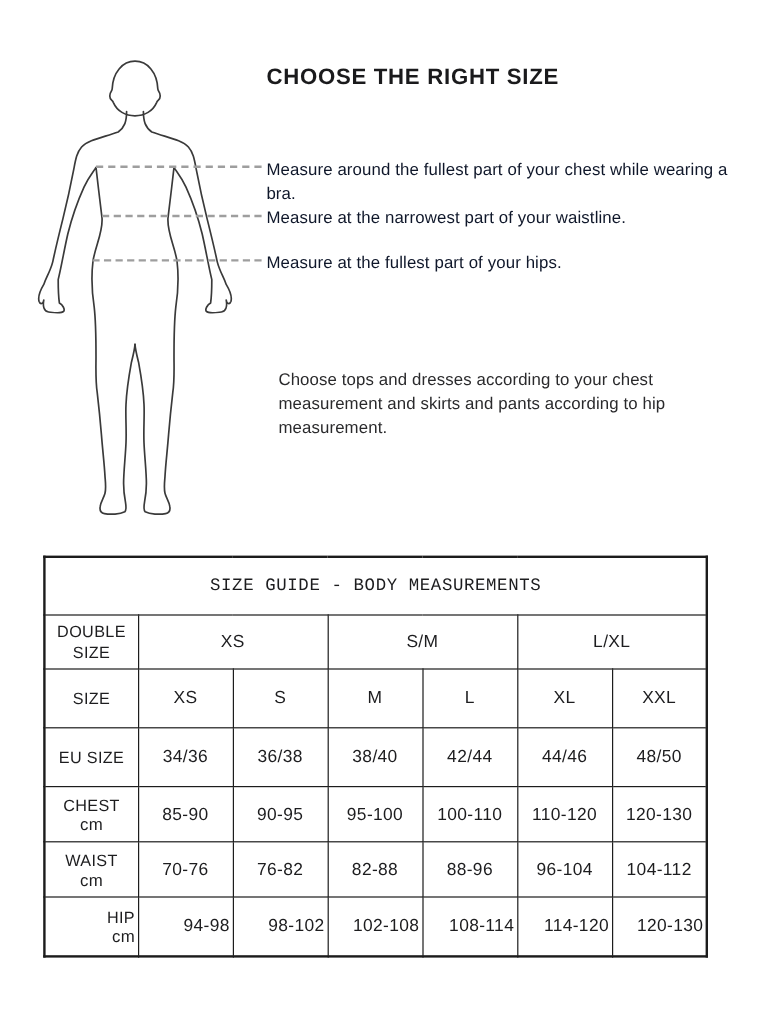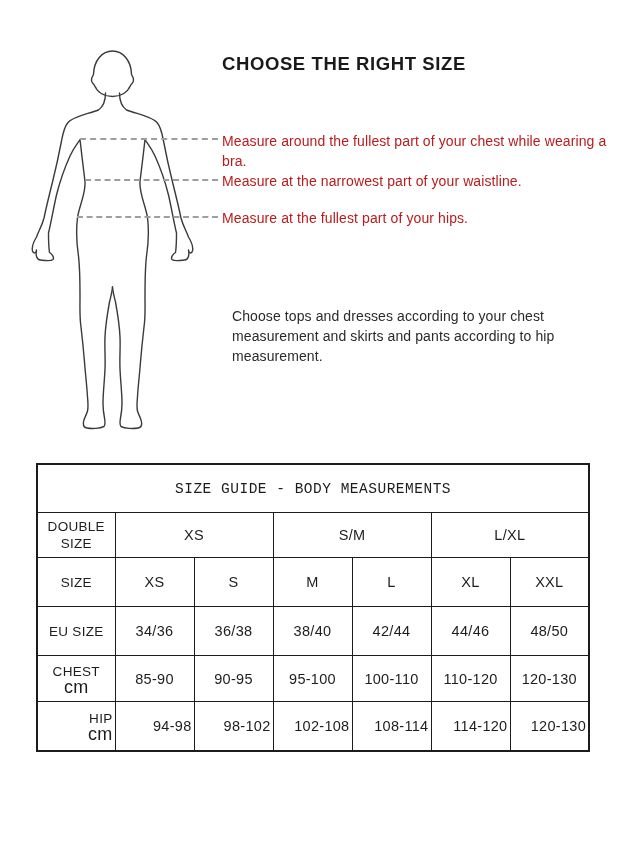--- a/index.html
+++ b/index.html
@@ -22,21 +22,21 @@
   .dash-waist { left: 85px; top: 179px; width: 133px; }
   .dash-hip   { left: 77px; top: 216px; width: 141px; }
 
   
   .page-title {
     position: absolute; left: 222px; top: 53px; margin: 0;
     font-size: 18.5px; font-weight: 700; letter-spacing: 0.6px; color: #1a1a1c;
   }
   .inst {
     position: absolute; left: 222px; margin: 0; width: 388px;
-    font-size: 14px; line-height: 20px; letter-spacing: 0.1px; color: #b91c1c;
+    font-size: 14px; line-height: 20px; letter-spacing: 0.1px; color: #0f172a;
   }
   .inst-chest { top: 131px; }
   .inst-waist { top: 171px; }
   .inst-hip   { top: 208px; }
   .fit-note {
     position: absolute; left: 232px; top: 306px; margin: 0; width: 380px;
     font-size: 14px; line-height: 20px; letter-spacing: 0.1px; color: #2a2a2c;
   }
 
   
@@ -53,21 +53,21 @@
     padding: 0 2px;
   }
   .r-title td  { height: 47px; font-size: 14.5px; letter-spacing: 0.5px; font-family: Liberation Mono, monospace; }
   .r-double td { height: 44px; }
   .r-size td   { height: 48px; }
   .r-eu td     { height: 48px; }
   .r-chest td  { height: 45px; margin-left: 40px; }
   .r-waist td  { height: 45px; }
   .r-hip td    { height: 48px; text-align: right; }
   .row-label { font-size: 13.5px; line-height: 17px; }
-  .unit { display: block; font-size: 18px; line-height: 15px; }
+  .unit { display: block; font-size: 14px; line-height: 15px; }
   .lbl  { display: block; line-height: 17px; }
 </style>
 </head>
 <body>
 
 <div class="page">
 
   <div class="figure-area">
     <svg width="200" height="420" viewBox="0 0 200 420" fill="none" stroke="#3a3a3a" stroke-width="1.4" stroke-linecap="round" stroke-linejoin="round">
 
@@ -196,20 +196,32 @@
           <span class="lbl">CHEST</span>
           <span class="unit">cm</span>
         </td>
         <td>85-90</td>
         <td>90-95</td>
         <td>95-100</td>
         <td>100-110</td>
         <td>110-120</td>
         <td>120-130</td>
       </tr>
+      <tr class="r-waist">
+        <td class="row-label">
+          <span class="lbl">WAIST</span>
+          <span class="unit">cm</span>
+        </td>
+        <td>70-76</td>
+        <td>76-82</td>
+        <td>82-88</td>
+        <td>88-96</td>
+        <td>96-104</td>
+        <td>104-112</td>
+      </tr>
       <tr class="r-hip">
         <td class="row-label">
           <span class="lbl">HIP</span>
           <span class="unit">cm</span>
         </td>
         <td>94-98</td>
         <td>98-102</td>
         <td>102-108</td>
         <td>108-114</td>
         <td>114-120</td>

